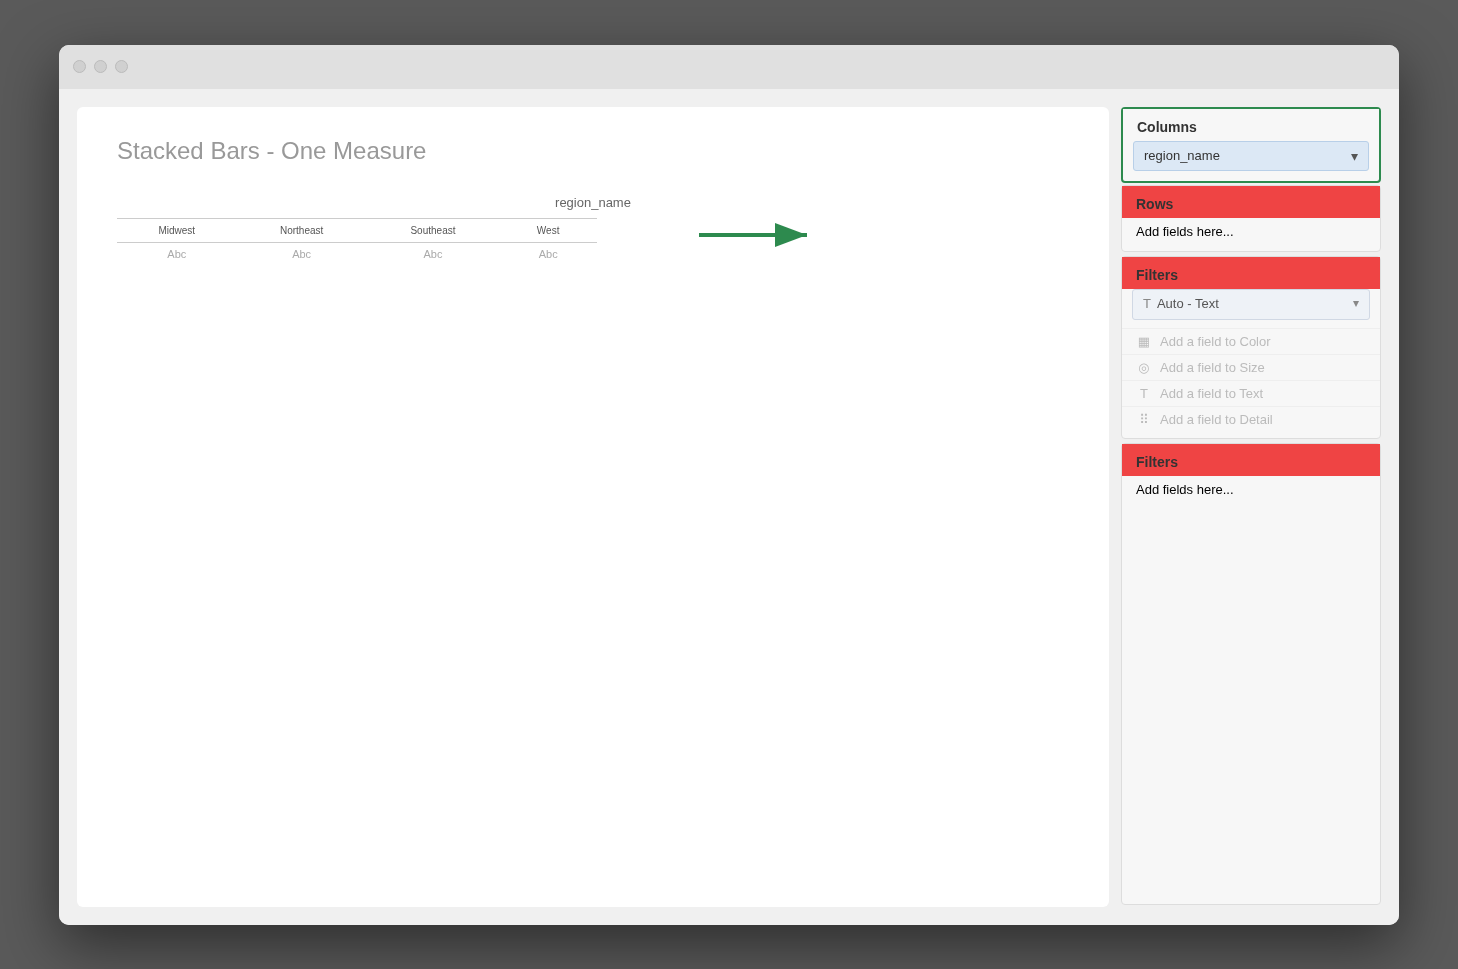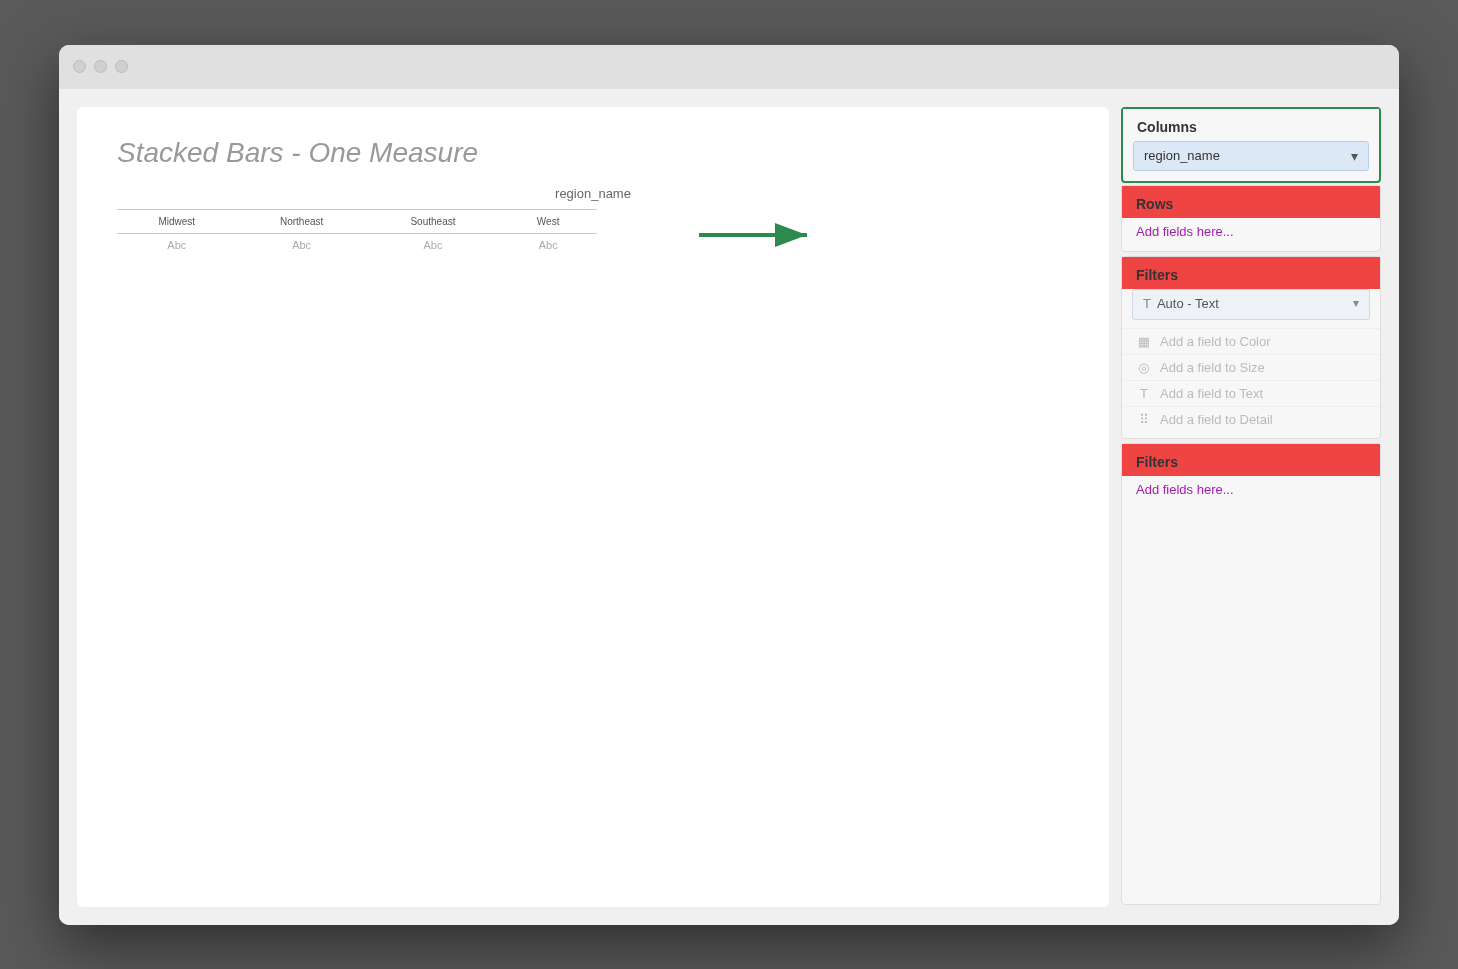--- a/index.html
+++ b/index.html
@@ -49,24 +49,23 @@
       flex: 1;
       background: #fff;
       border-radius: 6px;
       padding: 30px 40px;
       position: relative;
       display: flex;
       flex-direction: column;
     }
     .chart-title {
       color: #999;
-      font-size: 28px;
+      font-size: 24px;
       font-weight: 400;
-      margin-bottom: 17px;
-      font-style: italic;
+      margin-bottom: 30px;
     }
     .table-area {
       width: 100%;
     }
     .table-column-header {
       text-align: center;
       color: #666;
       font-size: 13px;
       margin-bottom: 8px;
     }
@@ -139,21 +138,21 @@
       justify-content: space-between;
       font-size: 13px;
       color: #333;
     }
     .field-pill-dropdown {
       color: #555;
       font-size: 14px;
     }
     .add-fields-placeholder {
       padding: 6px 14px 12px 14px;
-      color: #a21caf;
+      color: #000000;
       font-size: 13px;
     }
     .rows-section {
       border-radius: 4px;
     }
     .layers-section {
       border-radius: 4px;
       margin-top: 2px;
     }
     .layer-type-row {

